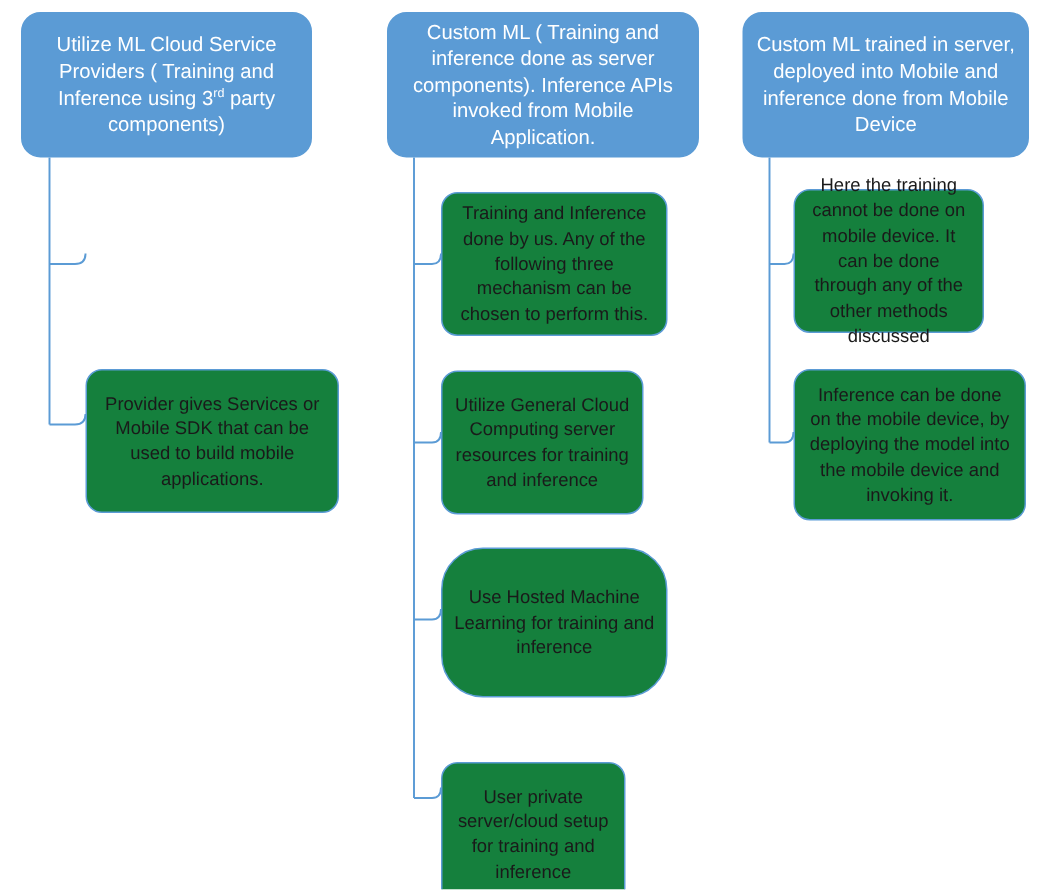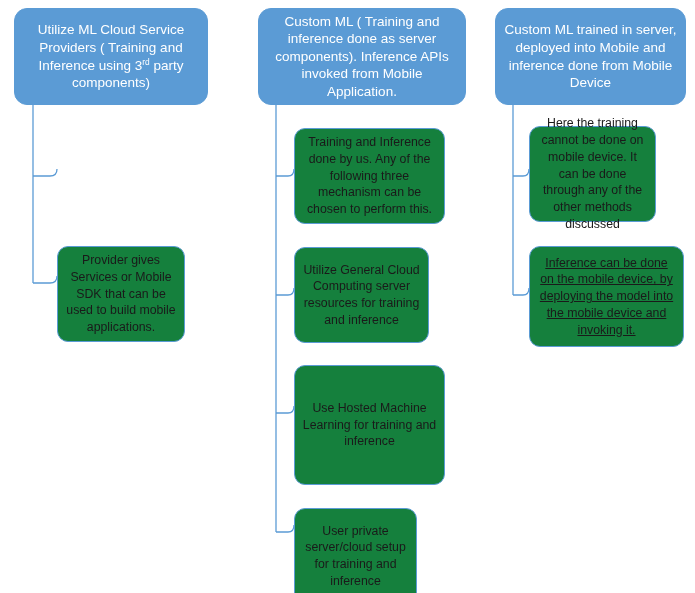--- a/index.html
+++ b/index.html
@@ -85,49 +85,49 @@
       <path d="M 513 176 L 523 176 Q 529 176 529 169"></path>
       <path d="M 513 295 L 523 295 Q 529 295 529 288"></path>
     </g>
   </svg>
 
   <div class="node node-header" style="left:14px; top:8px; width:194px; height:97px;">
     <span class="node-text">Utilize ML Cloud Service Providers ( Training and Inference using 3<sup>rd</sup> party components)</span>
   </div>
 
 
-  <div class="node node-child" style="left:57px; top:246px; width:128px; height:96px;">
+  <div class="node node-child" style="left:57px; top:246px; width:169px; height:96px;">
     <span class="node-text">Provider gives Services or Mobile SDK that can be used to build mobile applications.</span>
   </div>
 
   <div class="node node-header" style="left:258px; top:8px; width:208px; height:97px;">
     <span class="node-text">Custom ML ( Training and inference done as server components). Inference APIs invoked from Mobile Application.</span>
   </div>
 
   <div class="node node-child" style="left:294px; top:128px; width:151px; height:96px;">
     <span class="node-text">Training and Inference done by us. Any of the following three mechanism can be chosen to perform this.</span>
   </div>
 
   <div class="node node-child" style="left:294px; top:247px; width:135px; height:96px;">
     <span class="node-text">Utilize General Cloud Computing server resources for training and inference</span>
   </div>
 
-  <div class="node node-child" style="left:294px; top:365px; width:151px; height:120px;">
+  <div class="node node-child" style="left:294px; top:365px; width:151px; height:100px;border-radius:28px;">
     <span class="node-text">Use Hosted Machine Learning for training and inference</span>
   </div>
 
   <div class="node node-child" style="left:294px; top:508px; width:123px; height:96px;">
     <span class="node-text">User private server/cloud setup for training and inference</span>
   </div>
 
   <div class="node node-header" style="left:495px; top:8px; width:191px; height:97px;">
     <span class="node-text">Custom ML trained in server, deployed into Mobile and inference done from Mobile Device</span>
   </div>
 
   <div class="node node-child" style="left:529px; top:126px; width:127px; height:96px;">
     <span class="node-text">Here the training cannot be done on mobile device. It can be done through any of the other methods discussed</span>
   </div>
 
-  <div class="node node-child" style="left:529px; top:246px; width:155px; height:101px;text-decoration:underline;">
+  <div class="node node-child" style="left:529px; top:246px; width:155px; height:101px;">
     <span class="node-text">Inference can be done on the mobile device, by deploying the model into the mobile device and invoking it.</span>
   </div>
 
 </div>
 
 </body></html>

